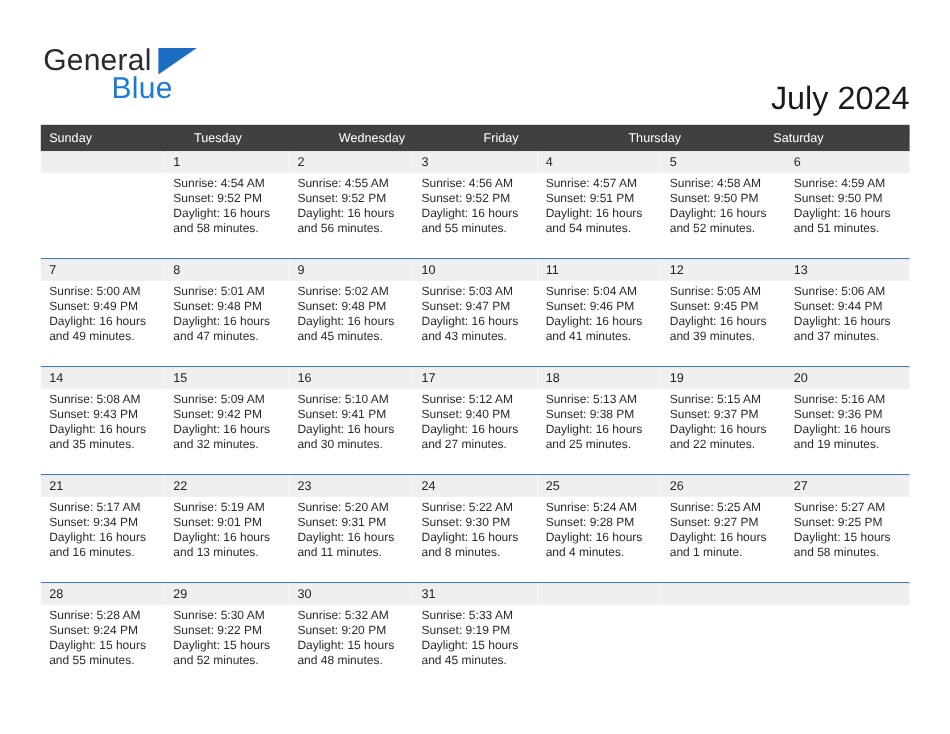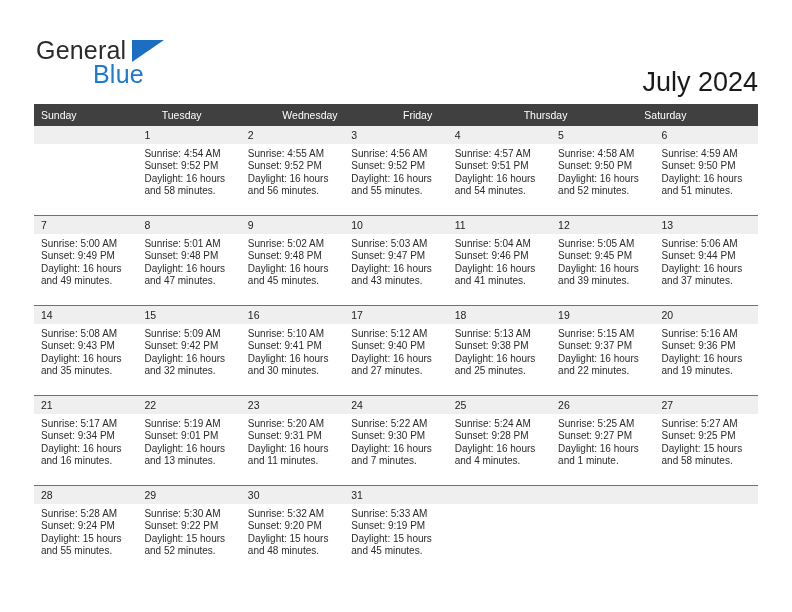--- a/index.html
+++ b/index.html
@@ -404,21 +404,21 @@
           <div>Daylight: 16 hours</div>
           <div>and 11 minutes.</div>
         </div>
       </div>
       <div class="day-cell">
         <span class="day-number">24</span>
         <div class="day-body">
           <div>Sunrise: 5:22 AM</div>
           <div>Sunset: 9:30 PM</div>
           <div>Daylight: 16 hours</div>
-          <div>and 7 minutes.</div>
+          <div>and 8 minutes.</div>
         </div>
       </div>
       <div class="day-cell">
         <span class="day-number">25</span>
         <div class="day-body">
           <div>Sunrise: 5:24 AM</div>
           <div>Sunset: 9:28 PM</div>
           <div>Daylight: 16 hours</div>
           <div>and 4 minutes.</div>
         </div>

